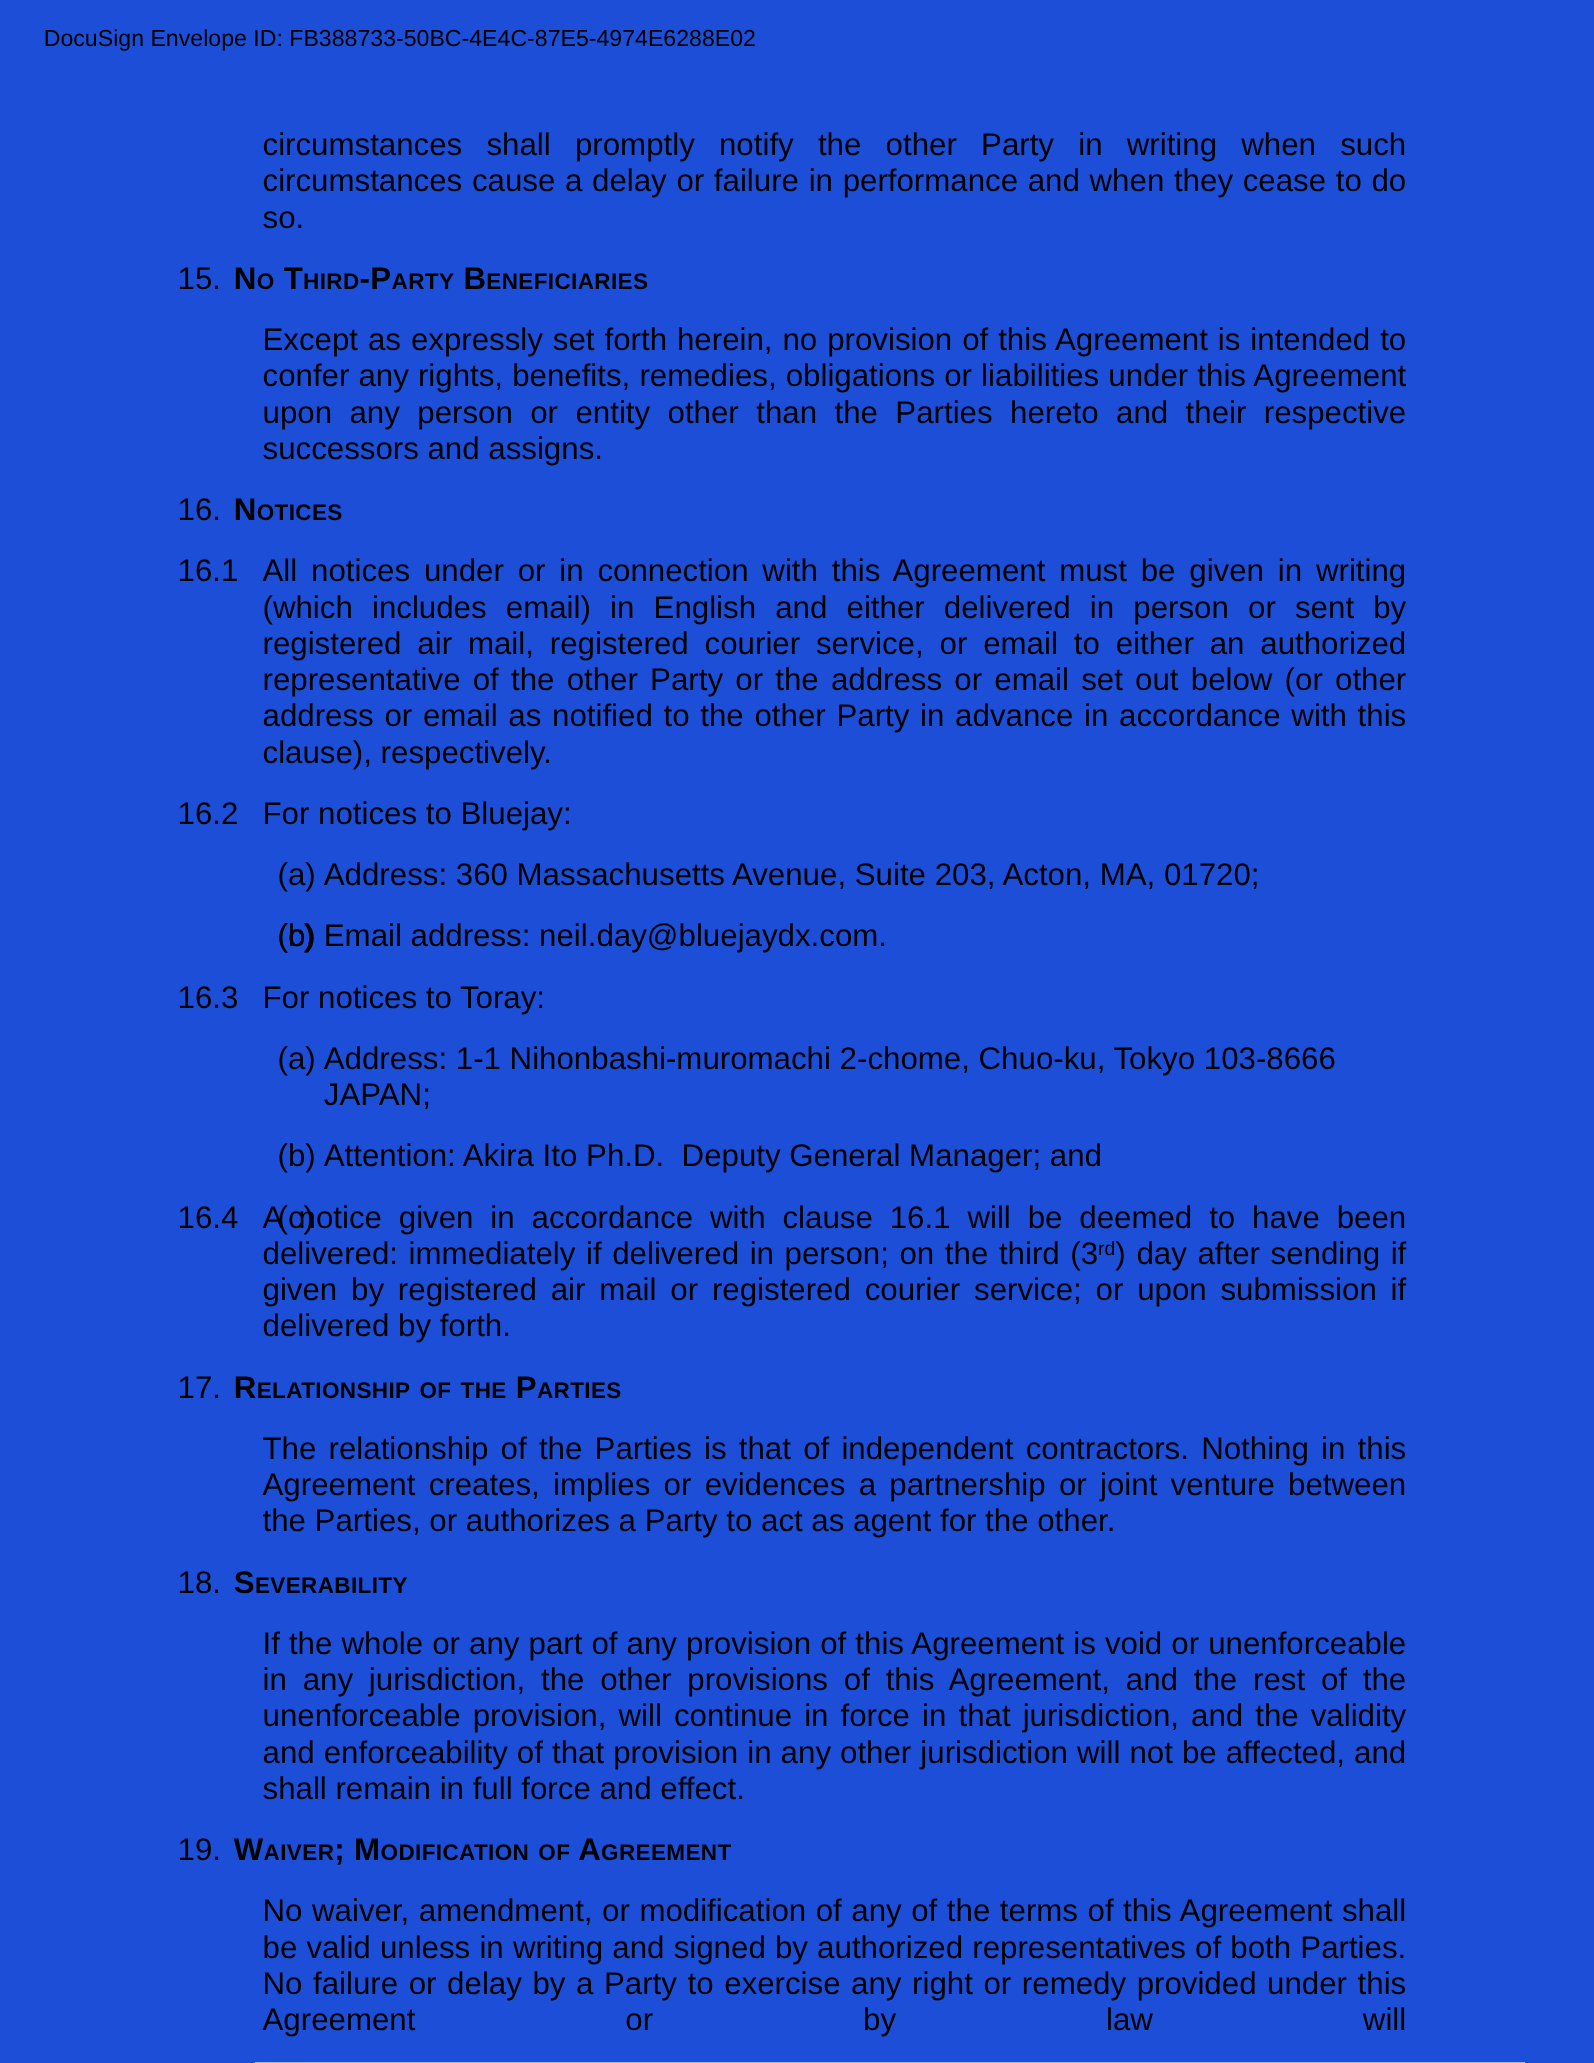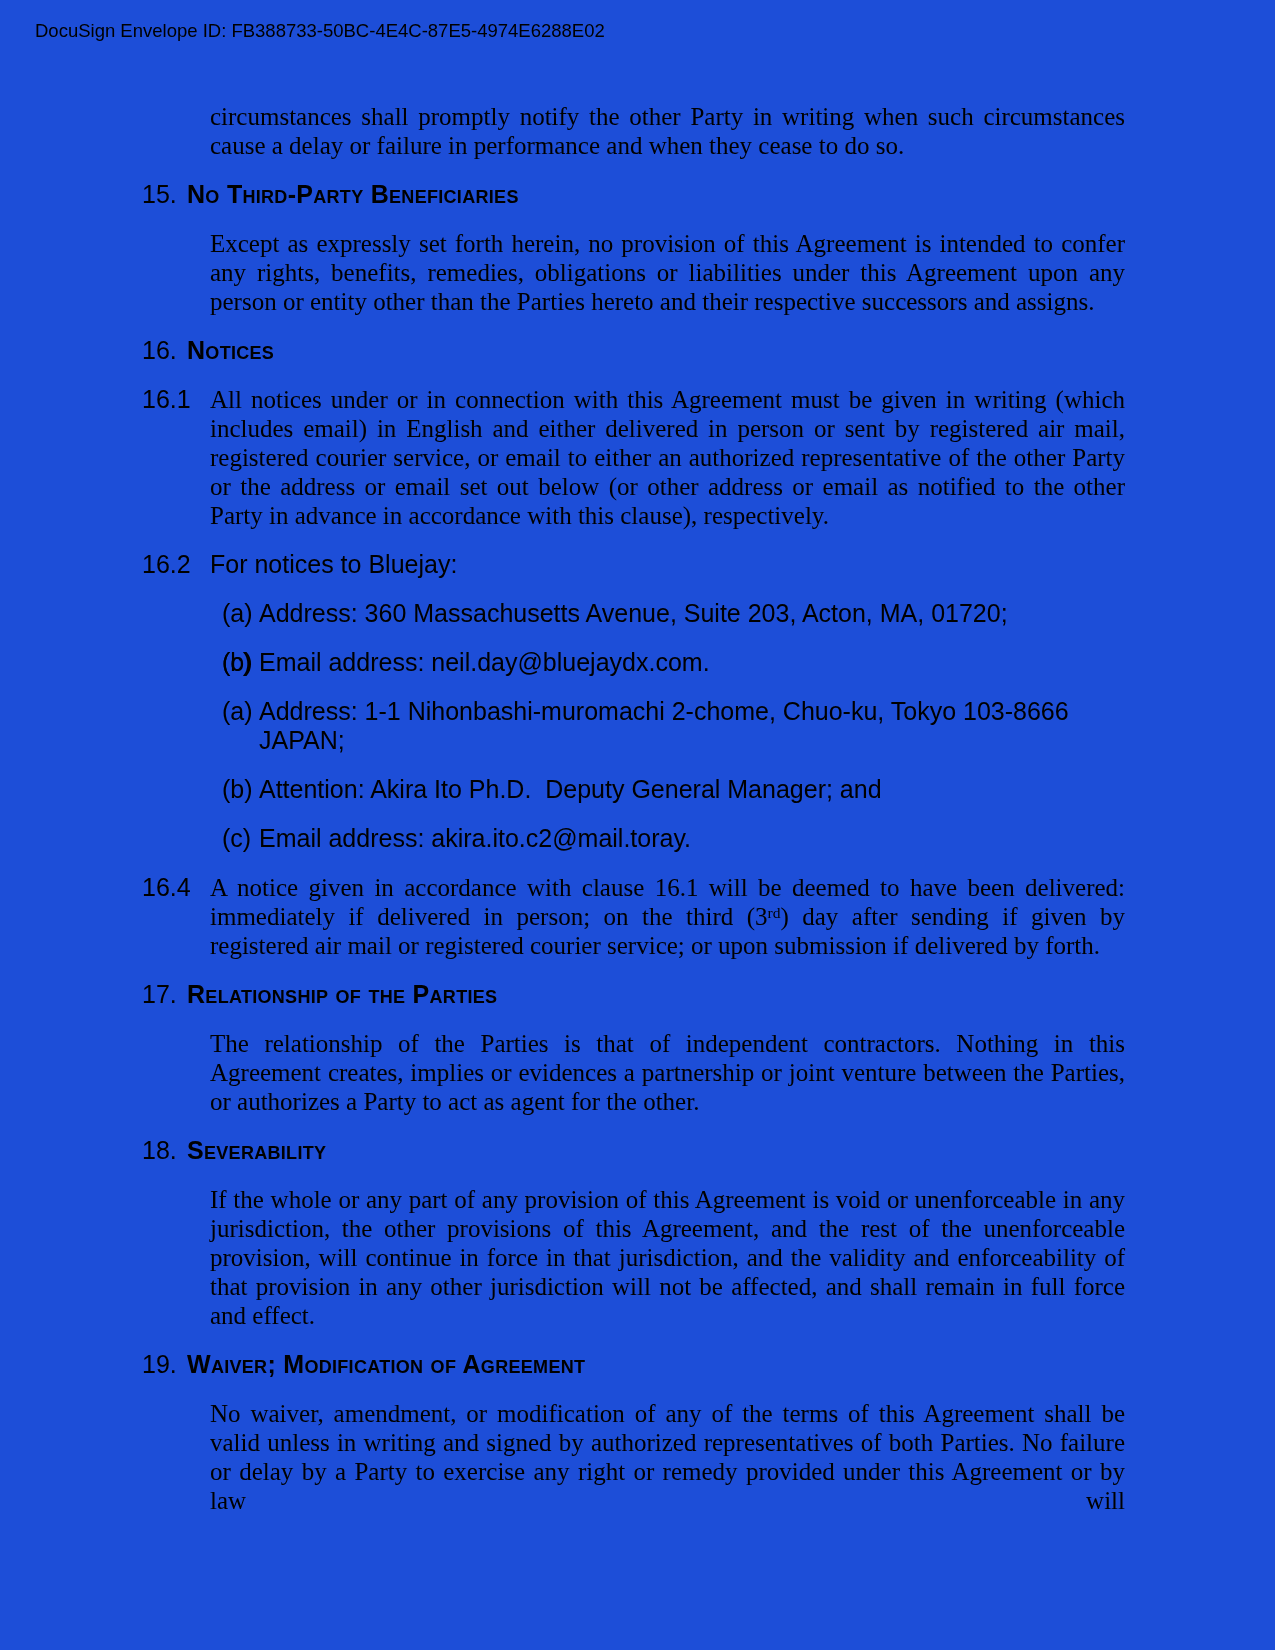--- a/index.html
+++ b/index.html
@@ -43,21 +43,21 @@
     white-space: nowrap;
   }
   .heading .txt {
     margin-left: 45px;
     font-weight: bold;
     font-variant: small-caps;
     letter-spacing: 0.3px;
   }
   .paragraph .txt, .numbered .txt { margin-left: 68px; }
   .list .txt { margin-left: 117px; }
-  .justify .txt { text-align: justify; font-family: Liberation Serif, serif; }
+  .justify .txt { text-align: justify; }
   .justify-last .txt { text-align-last: justify; }
   .sup {
     font-size: 0.62em;
     position: relative;
     top: -0.45em;
     line-height: 0;
   }
 </style>
 </head>
 <body>
@@ -91,31 +91,34 @@
         <span class="marker">(a)</span>
         <div class="txt">Address: 360 Massachusetts Avenue, Suite 203, Acton, MA, 01720;</div>
       </div>
       <div class="block list">
         <span class="marker">(b)</span>
       </div>
       <div class="block list">
         <span class="marker">(c)</span>
         <div class="txt">Email address: neil.day@bluejaydx.com.</div>
       </div>
+      <div class="block numbered">
+        <span class="num">16.3</span>
+        <div class="txt">For notices to Toray:</div>
+      </div>
       <div class="block list">
         <span class="marker">(a)</span>
         <div class="txt">Address: 1-1 Nihonbashi-muromachi 2-chome, Chuo-ku, Tokyo 103-8666 JAPAN;</div>
       </div>
       <div class="block list">
         <span class="marker">(b)</span>
         <div class="txt">Attention: Akira Ito Ph.D.&nbsp; Deputy General Manager; and</div>
       </div>
       <div class="block list">
         <span class="marker">(c)</span>
-        <div class="txt">Email address: akira.ito.c2@mail.toray.</div>
       </div>
       <div class="block numbered justify">
         <span class="num">16.4</span>
         <div class="txt"><span>A notice given in accordance with clause 16.1 will be deemed to have been delivered: immediately if delivered in person; on the third (3</span><span class="sup">rd</span><span>) day after sending if given by registered air mail or registered courier service; or upon submission if delivered by forth.</span></div>
       </div>
       <div class="block heading">
         <span class="num">17.</span>
         <div class="txt">Relationship of the Parties</div>
       </div>
       <div class="block paragraph justify">

